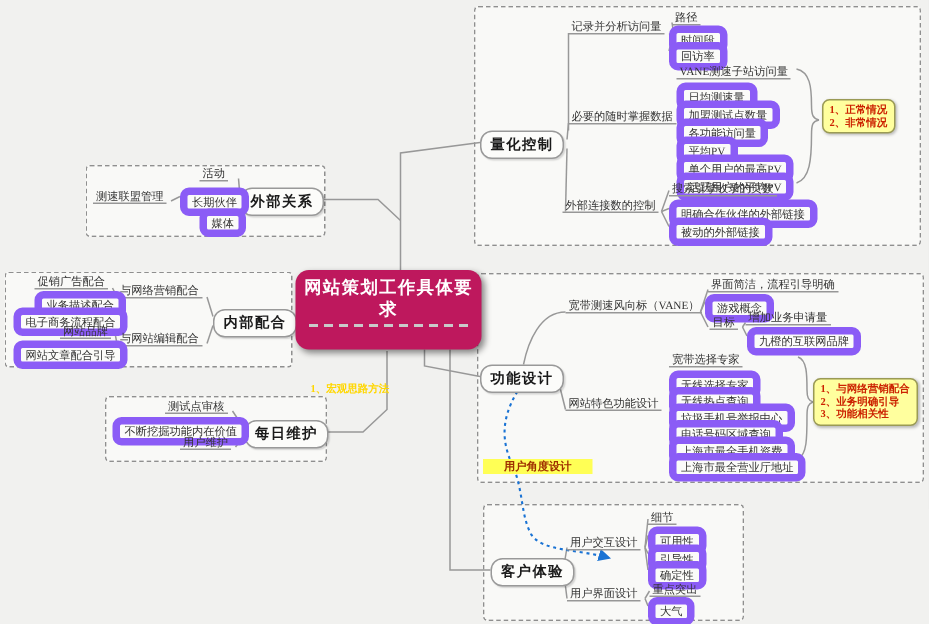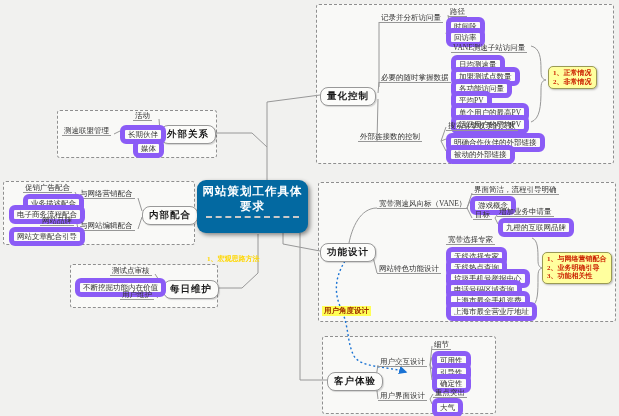--- a/index.html
+++ b/index.html
@@ -21,22 +21,22 @@
   }
   .node.bubble {
     font-size:7.5px; line-height:9px; background:#fbfbf9;
     border:5px solid #8b5cf6; border-radius:6px; padding:0 3px;
   }
   .node.fork {
     font-size:7.5px; line-height:9px; padding:0 2px;
     border-bottom:1px solid #979797;
   }
   #root-box {
-    position:absolute; left:197px; top:180px; width:111px; height:53px;
-    background:#0369a1; border-radius:9px; z-index:4;
+    position:absolute; left:197px; top:180px; width:124px; height:53px;
+    background:#be185d; border-radius:9px; z-index:4;
     box-shadow:2px 2px 4px rgba(0,0,0,0.45);
   }
   #root-title {
     color:#ffffff; font-weight:bold; font-size:11.5px; letter-spacing:1px;
     text-align:center; margin-top:4px;
   }
   #root-sep { border-top:2px dashed #c9c9c9; margin:2px 9px 2px 9px; height:0; }
   .root-item {
     color:#ffd700; font-weight:bold; font-size:7px; line-height:8.5px;
     margin-left:10px;
@@ -47,21 +47,21 @@
     border-radius:5px; padding:2px 4px; z-index:5;
     box-shadow:1px 1px 2px rgba(0,0,0,0.25);
   }
   .note div {
     color:#cc2200; font-weight:bold; font-size:7px; line-height:8.5px;
     white-space:nowrap;
   }
   #user-angle-label {
     position:absolute; left:322px; top:306px; z-index:5;
     background:#ffff55; color:#a03000; font-weight:bold; font-size:7.5px;
-    line-height:10px; padding:0 2px;
+    line-height:10px; padding:0 14px;
   }
 </style>
 </head>
 <body>
 
 <div id="stage">
 
   <div class="cloud" style="left:316px;top:4px;width:296px;height:158px;"></div>
   <div class="cloud" style="left:57px;top:110px;width:158px;height:46px;"></div>
   <div class="cloud" style="left:3px;top:181px;width:190px;height:62px;"></div>
@@ -147,21 +147,21 @@
       <div class="node bubble" style="left: 446px; top: 17px;">时间段</div>
       <div class="node bubble" style="left: 446px; top: 28px;">回访率</div>
       <div class="node fork" style="left: 379px; top: 73px;">必要的随时掌握数据</div>
       <div class="node fork" style="left: 451px; top: 43px;">VANE测速子站访问量</div>
       <div class="node bubble" style="left: 451px; top: 55px;">日均测速量</div>
       <div class="node bubble" style="left: 451px; top: 67px;">加盟测试点数量</div>
       <div class="node bubble" style="left: 451px; top: 79px;">各功能访问量</div>
       <div class="node bubble" style="left: 451px; top: 91px;">平均PV</div>
       <div class="node bubble" style="left: 451px; top: 103px;">单个用户的最高PV</div>
       <div class="node bubble" style="left: 451px; top: 115px;">活跃用户的平均PV</div>
-      <div class="node fork" style="left: 358px; top: 132px; text-align: center;">外部连接数的控制</div>
+      <div class="node fork" style="left: 375px; top: 132px; text-align: center;">外部连接数的控制</div>
       <div class="node fork" style="left: 446px; top: 121px;">搜索引擎收录的页数</div>
       <div class="node bubble" style="left: 446px; top: 133px;">明确合作伙伴的外部链接</div>
       <div class="node bubble" style="left: 446px; top: 145px;">被动的外部链接</div>
       <div class="node main" style="left: 160px; top: 125px;">外部关系</div>
       <div class="node fork" style="left: 133px; top: 111px;">活动</div>
       <div class="node bubble" style="left: 120px; top: 125px;">长期伙伴</div>
       <div class="node bubble" style="left: 133px; top: 139px;">媒体</div>
       <div class="node fork" style="left: 62px; top: 126px;">测速联盟管理</div>
       <div class="node main" style="left: 142px; top: 206px;">内部配合</div>
       <div class="node fork" style="left: 78px; top: 189px;">与网络营销配合</div>

